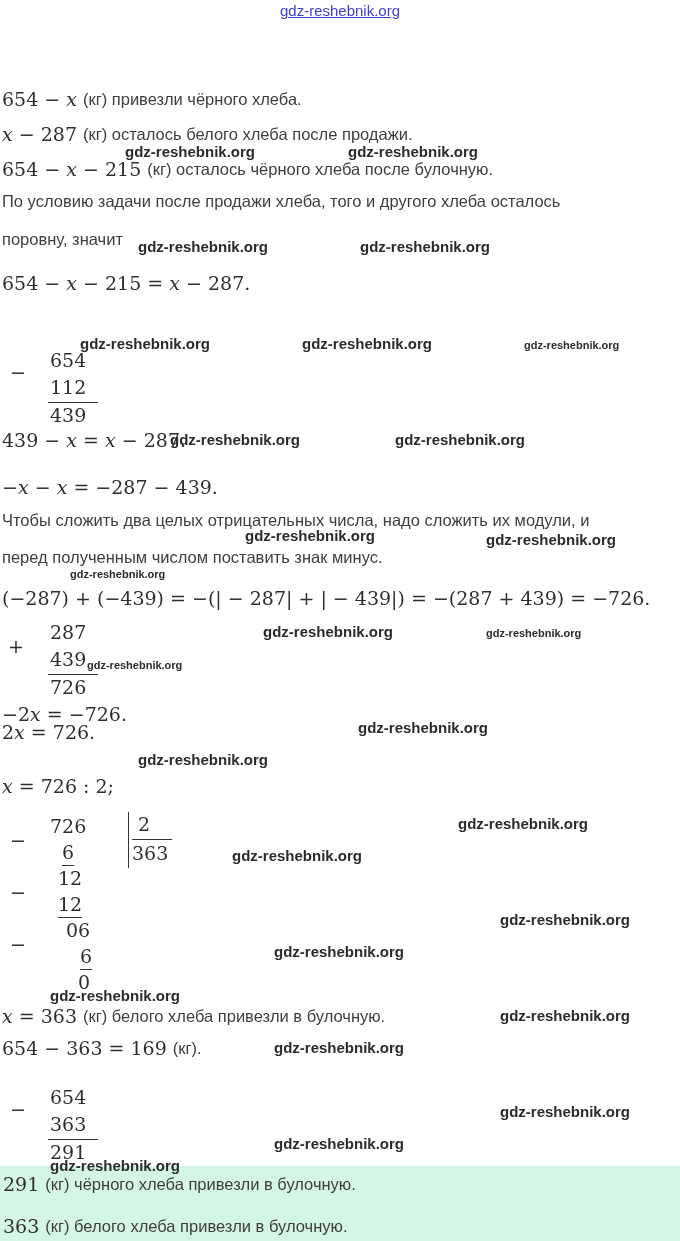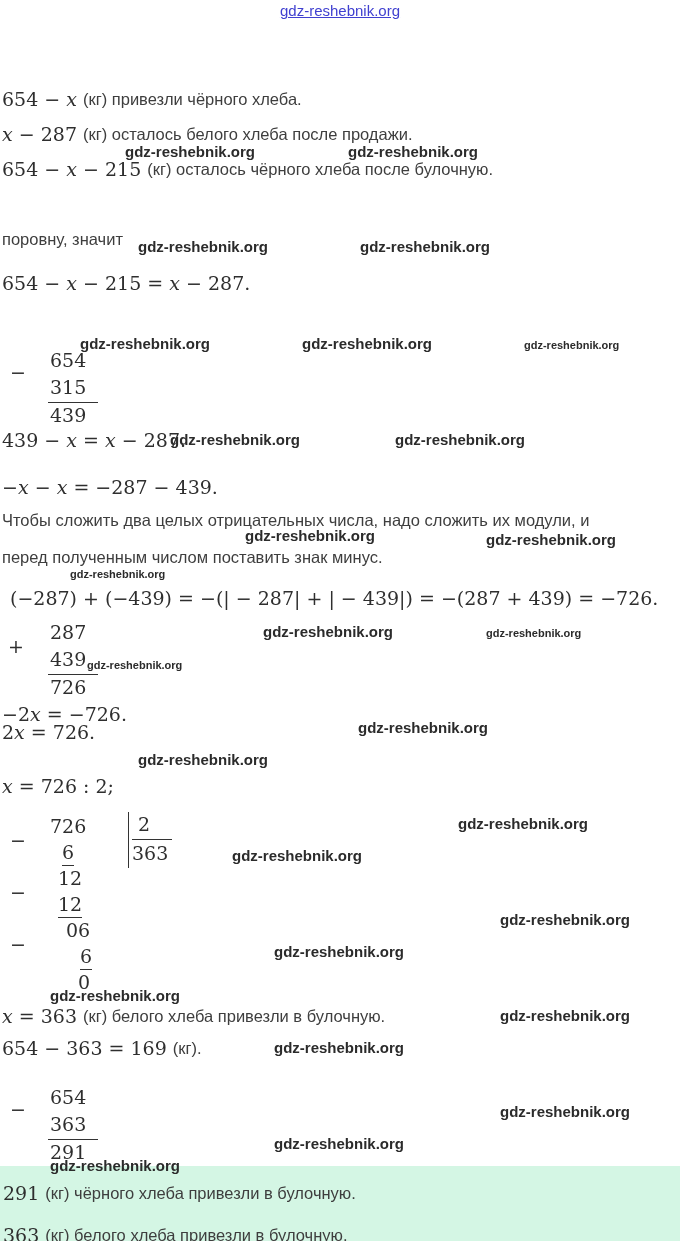--- a/index.html
+++ b/index.html
@@ -46,59 +46,60 @@
   .colblock span{position:absolute;}
   .rule{position:absolute;border-top:1px solid #333;height:0;}
   .vbar{position:absolute;border-left:1px solid #333;width:0;}
   .u{border-bottom:1px solid #333;padding-bottom:1px;}
   .answer{
     position:absolute;
     left:0;top:1166px;
     width:680px;height:75px;
     background:#d4f6e4;
   }
-  .answer .line{position:absolute;white-space:nowrap;margin-top:9px;}
+  .answer .line{position:absolute;white-space:nowrap;}
 </style>
 </head>
 <body>
 
 <div class="page">
 
   <a class="abs header-link">gdz-reshebnik.org</a>
 
 
   <div class="abs mixed" style="left:2px;top:87px">
     <span class="math">654 − <i>x</i></span><span class="txt">(кг) привезли чёрного хлеба.</span>
   </div>
   <div class="abs mixed" style="left:2px;top:122px">
     <span class="math"><i>x</i> − 287</span><span class="txt">(кг) осталось белого хлеба после продажи.</span>
   </div>
   <div class="abs mixed" style="left:2px;top:157px">
     <span class="math">654 − <i>x</i> − 215</span><span class="txt">(кг) осталось чёрного хлеба после булочную.</span>
   </div>
 
+  <div class="abs txt" style="left:2px;top:192px">По условию задачи после продажи хлеба, того и другого хлеба осталось</div>
   <div class="abs txt" style="left:2px;top:230px">поровну, значит</div>
 
   <div class="abs math" style="left:2px;top:271px">654 − <i>x</i> − 215 = <i>x</i> − 287.</div>
 
   <div class="abs colblock" style="left:10px;top:346px;width:120px;height:85px">
     <span class="math" style="left:0;top:14px">−</span>
     <span class="math" style="left:40px;top:2px">654</span>
-    <span class="math" style="left:40px;top:29px">315</span>
+    <span class="math" style="left:40px;top:29px">112</span>
     <span class="rule" style="left:38px;top:56px;width:50px"></span>
     <span class="math" style="left:40px;top:57px">439</span>
   </div>
 
   <div class="abs math" style="left:2px;top:428px">439 − <i>x</i> = <i>x</i> − 287.</div>
   <div class="abs math" style="left:2px;top:475px">−<i>x</i> − <i>x</i> = −287 − 439.</div>
 
   <div class="abs txt" style="left:2px;top:511px">Чтобы сложить два целых отрицательных числа, надо сложить их модули, и</div>
   <div class="abs txt" style="left:2px;top:548px">перед полученным числом поставить знак минус.</div>
 
-  <div class="abs math" style="left:10px;top:586px">(−287) + (−439) = −(| − 287| + | − 439|) = −(287 + 439) = −726.</div>
+  <div class="abs math" style="left:2px;top:586px">(−287) + (−439) = −(| − 287| + | − 439|) = −(287 + 439) = −726.</div>
 
   <div class="abs colblock" style="left:8px;top:618px;width:120px;height:85px">
     <span class="math" style="left:0;top:16px">+</span>
     <span class="math" style="left:42px;top:2px">287</span>
     <span class="math" style="left:42px;top:29px">439</span>
     <span class="rule" style="left:40px;top:56px;width:50px"></span>
     <span class="math" style="left:42px;top:57px">726</span>
   </div>
 
   <div class="abs math" style="left:2px;top:702px">−2<i>x</i> = −726.</div>

